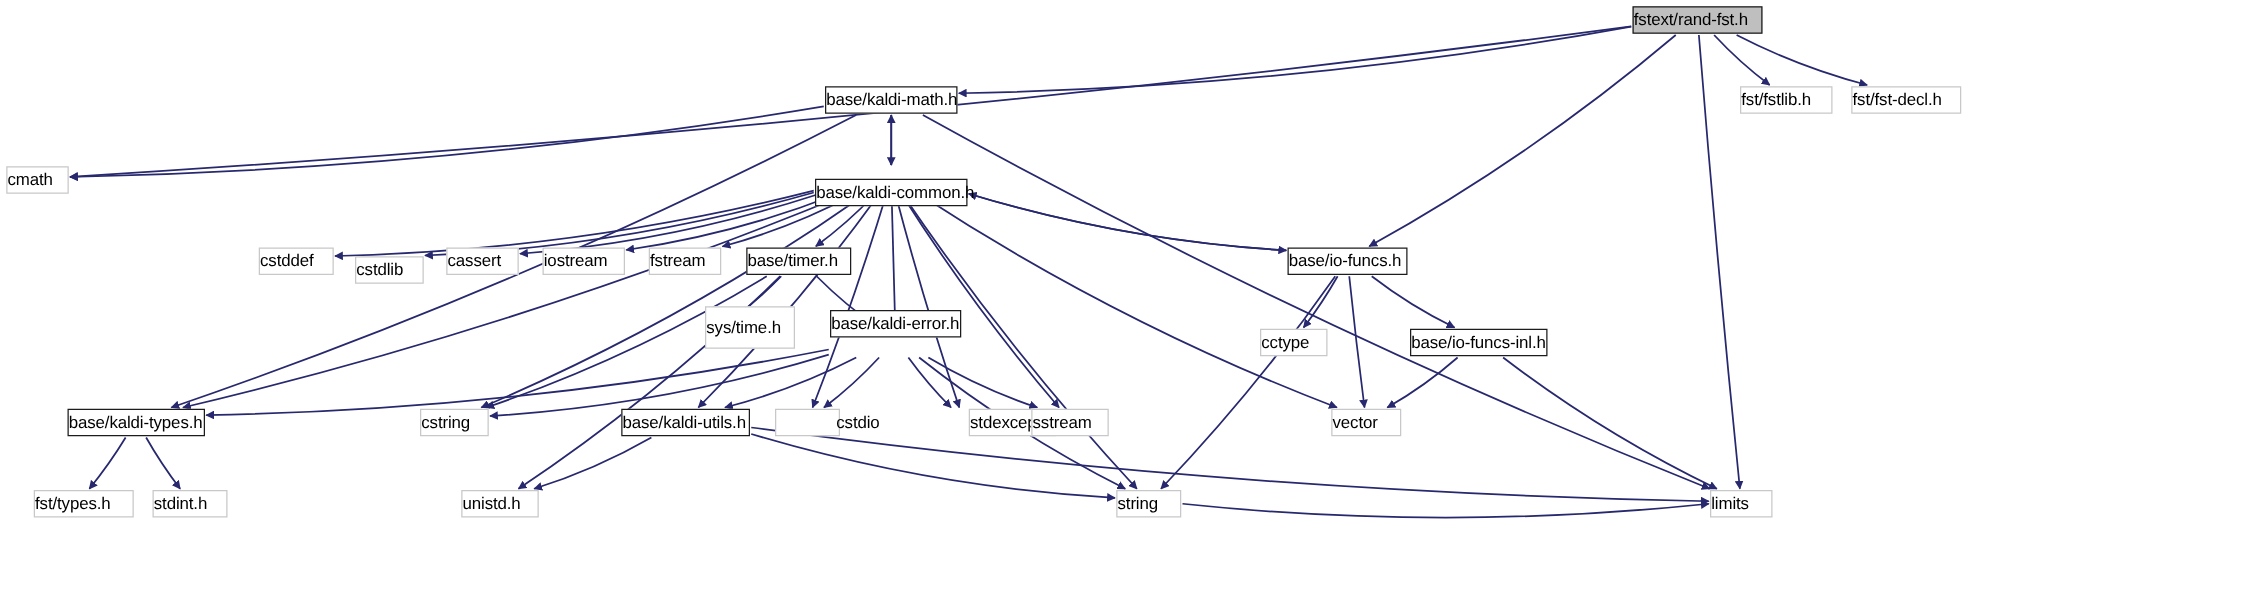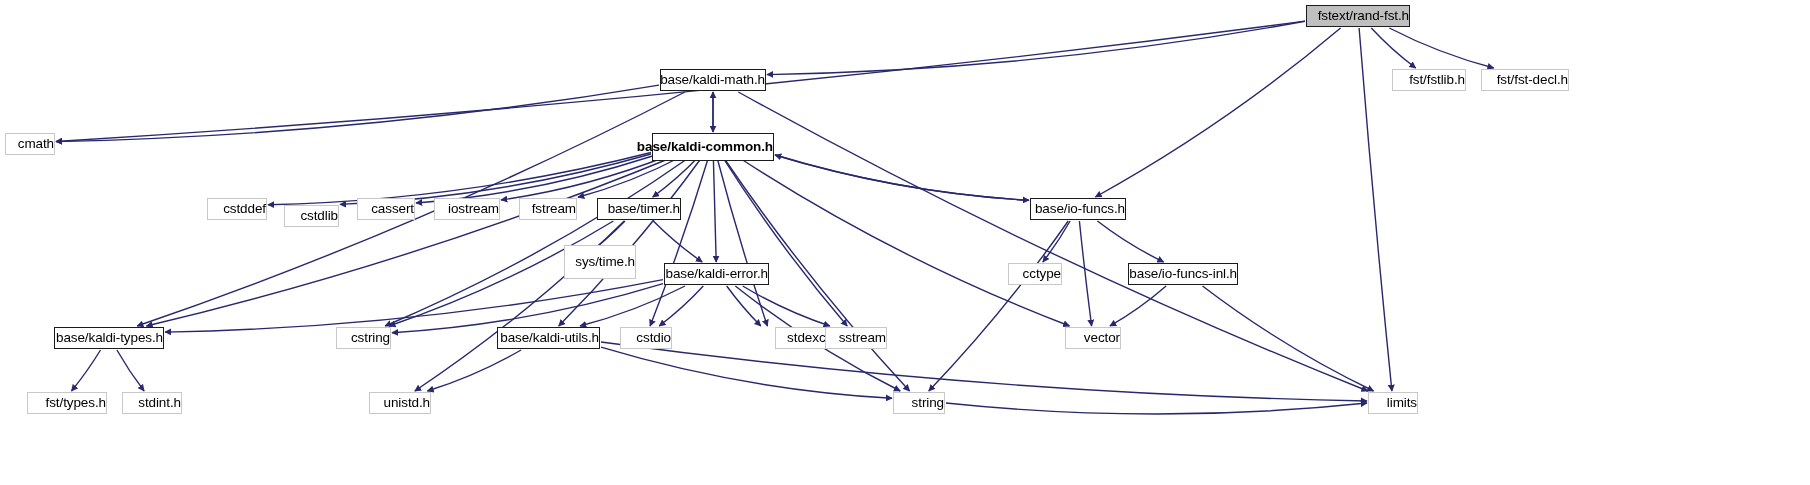--- a/index.html
+++ b/index.html
@@ -22,21 +22,21 @@
     top: 0;
     width: 1810px;
     height: 485px;
     pointer-events: none;
   }
   .node {
     position: absolute;
     box-sizing: border-box;
     display: flex;
     align-items: center;
-    justify-content: flex-end;
+    justify-content: flex-start;
     white-space: nowrap;
     font-size: 13.5px;
     color: #000000;
     line-height: 1;
     letter-spacing: -0.1px;
   }
   .node.sys {
     border: 1px solid #c8c8c8;
     background: #ffffff;
   }
@@ -122,21 +122,21 @@
       </div>
       <div class="node sys" style="left: 1481px; top: 69px; width: 88px; height: 22px;">
         <span>fst/fst-decl.h</span>
       </div>
       <div class="node kaldi" style="left: 660px; top: 69px; width: 106px; height: 22px;">
         <span>base/kaldi-math.h</span>
       </div>
       <div class="node sys" style="left: 5px; top: 133px; width: 50px; height: 22px;">
         <span>cmath</span>
       </div>
-      <div class="node kaldi" style="left: 652px; top: 133px; width: 122px; height: 28px; font-weight: bold;">
+      <div class="node kaldi" style="left: 652px; top: 143px; width: 122px; height: 22px;">
         <span>base/kaldi-common.h</span>
       </div>
       <div class="node sys" style="left: 207px; top: 198px; width: 60px; height: 22px;">
         <span>cstddef</span>
       </div>
       <div class="node sys" style="left: 284px; top: 198px; width: 55px; height: 22px; margin-top: 7px;">
         <span>cstdlib</span>
       </div>
       <div class="node sys" style="left: 357px; top: 198px; width: 58px; height: 22px;">
         <span>cassert</span>
@@ -149,21 +149,21 @@
       </div>
       <div class="node kaldi" style="left: 597px; top: 198px; width: 84px; height: 22px;">
         <span>base/timer.h</span>
       </div>
       <div class="node kaldi" style="left: 1030px; top: 198px; width: 96px; height: 22px;">
         <span>base/io-funcs.h</span>
       </div>
       <div class="node sys" style="left: 527px; top: 245px; width: 72px; height: 34px; margin-left: 37px;">
         <span>sys/time.h</span>
       </div>
-      <div class="node kaldi" style="left: 664px; top: 263px; width: 105px; height: 22px; padding-left: 28px;">
+      <div class="node kaldi" style="left: 664px; top: 248px; width: 105px; height: 22px;">
         <span>base/kaldi-error.h</span>
       </div>
       <div class="node sys" style="left: 1008px; top: 263px; width: 54px; height: 22px;">
         <span>cctype</span>
       </div>
       <div class="node kaldi" style="left: 1128px; top: 263px; width: 110px; height: 22px;">
         <span>base/io-funcs-inl.h</span>
       </div>
       <div class="node kaldi" style="left: 54px; top: 327px; width: 110px; height: 22px;">
         <span>base/kaldi-types.h</span>

